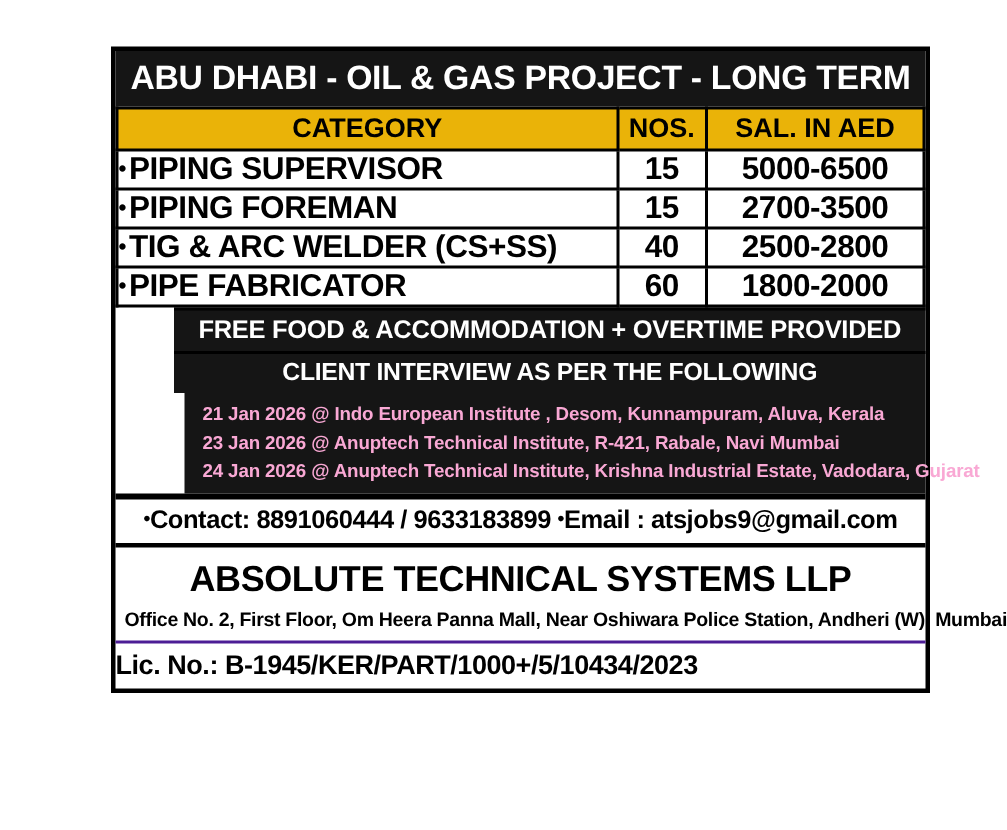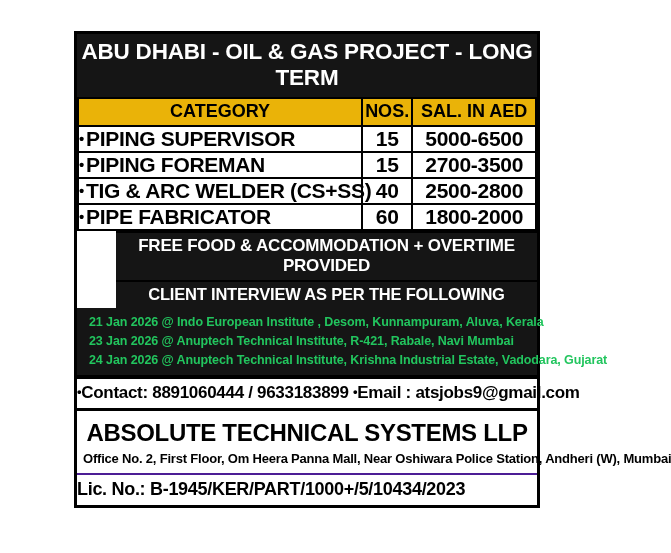--- a/index.html
+++ b/index.html
@@ -11,21 +11,21 @@
     width: 671px;
     height: 553px;
     font-family: "Liberation Sans", sans-serif;
     color: #000;
     overflow: hidden;
   }
   .ad {
     position: absolute;
     left: 74px;
     top: 31px;
-    width: 466px;
+    width: 546px;
     box-sizing: border-box;
     border: 3px solid #000;
     background: #fff;
   }
   
   .title-band {
     background: #151515;
     color: #fff;
     text-align: center;
     font-weight: bold;
@@ -86,22 +86,23 @@
     letter-spacing: -0.2px;
     border-top: 2px solid #000;
     margin-left: 39px;
   }
   .strip.big {
     font-size: 17px;
   }
   
   .dates {
     background: #151515;
-    color: #22c55e;
+    color: #f9a8d4;
     padding: 4px 26px 6px 12px;
+    margin-left: 46px;
   }
   .dates .line {
     font-size: 12.5px;
     font-weight: bold;
     padding: 2.5px 0;
     letter-spacing: -0.1px;
     white-space: nowrap;
   }
   
   .contact {

